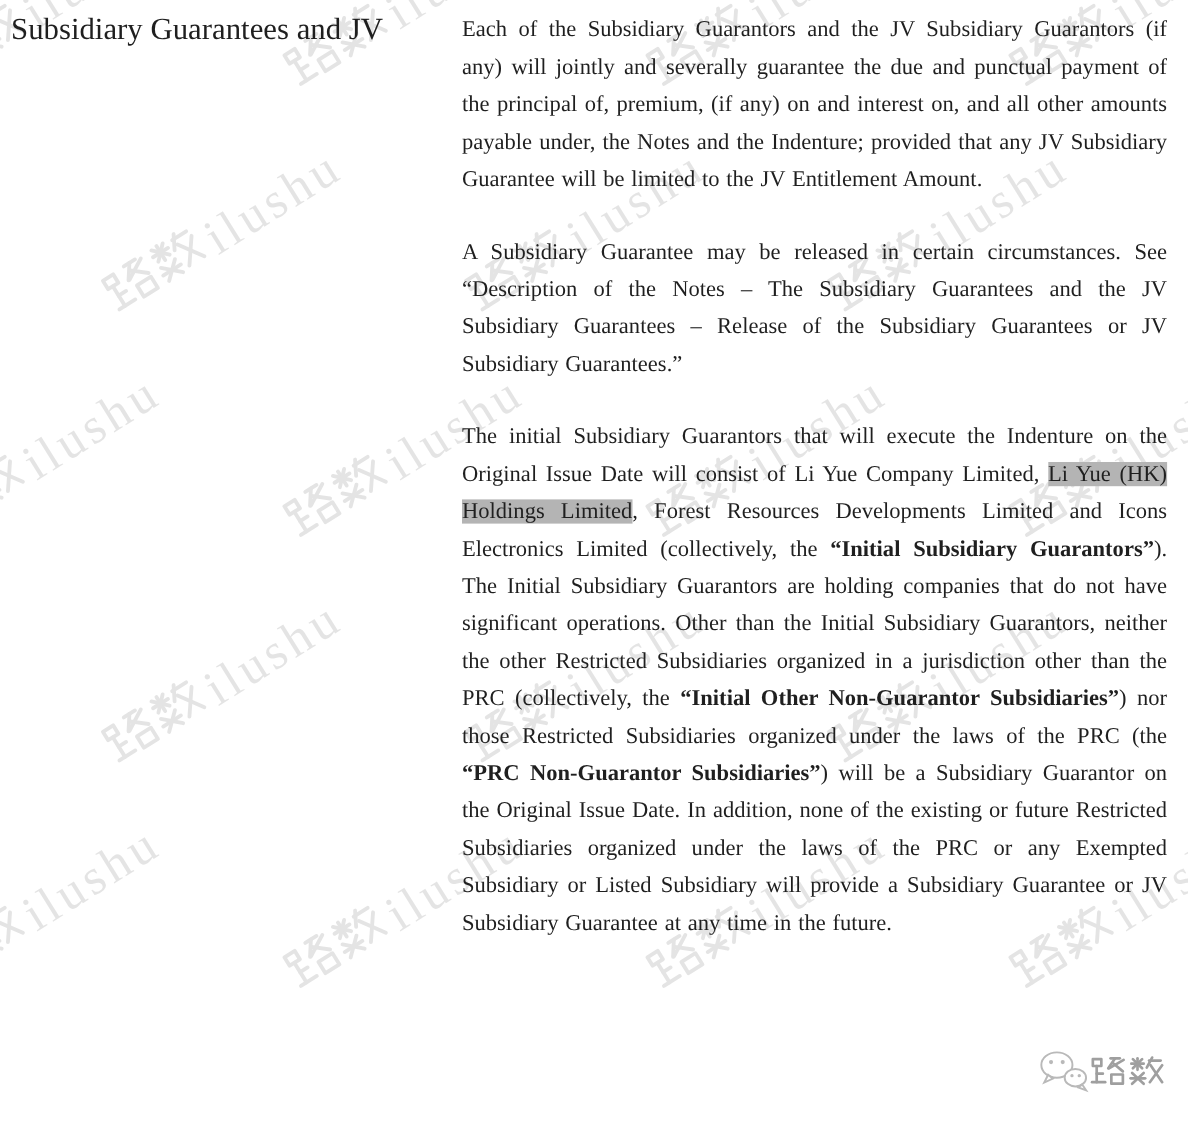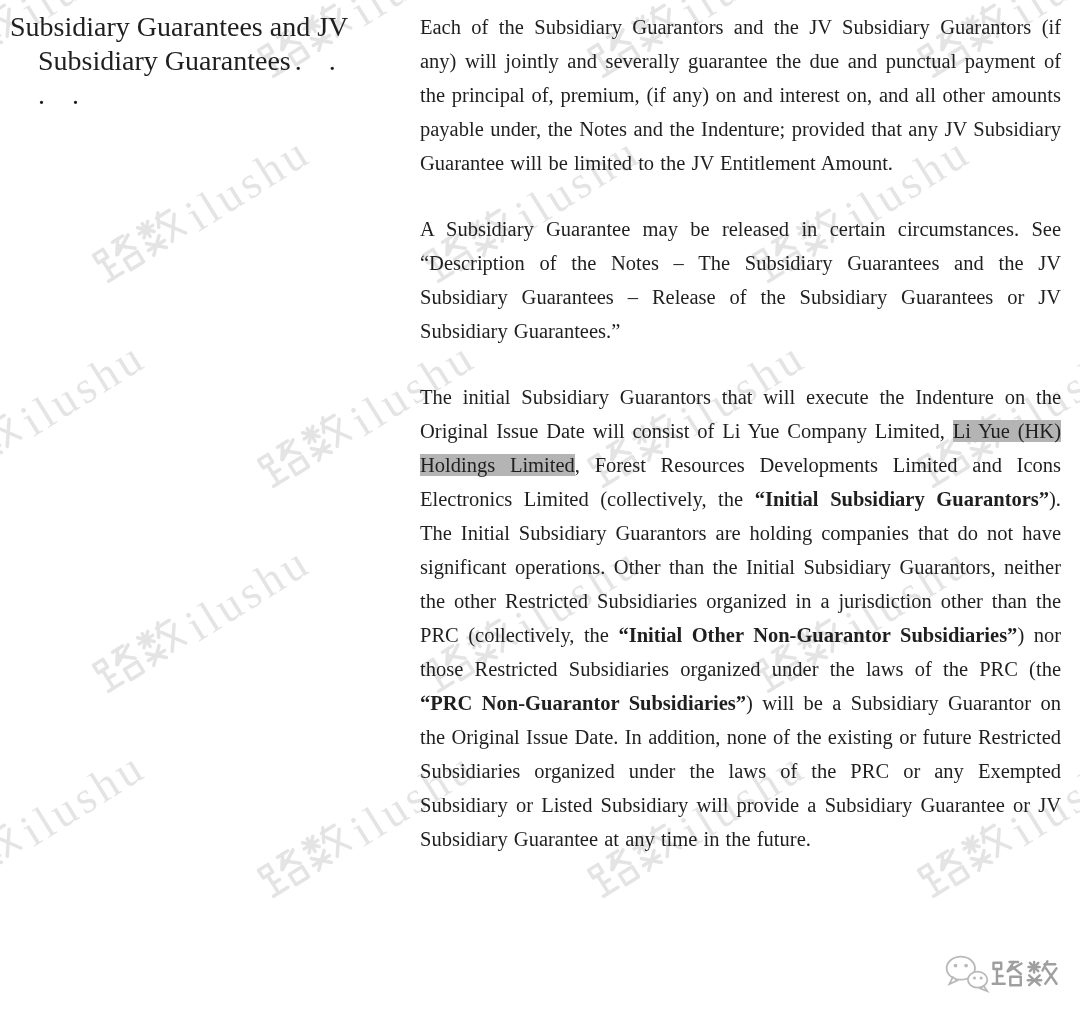--- a/index.html
+++ b/index.html
@@ -188,21 +188,20 @@
       <text x="106" y="62" class="wm-latin">ilushu</text>
     </svg>
     <svg class="wm-tile" width="300" height="84" viewBox="0 0 300 84" style="left: 900px; top: 765px;">
       <use href="#wm-hanzi" x="0" y="18" width="100" height="48"></use>
       <text x="106" y="62" class="wm-latin">ilushu</text>
     </svg>
   </div>
 
 <div class="term-col">
   <div>Subsidiary Guarantees and JV</div>
-  <div class="term-line2"><span>Subsidiary Guarantees</span><span class="leader">. . . .</span></div>
 </div>
 
 <div class="def-col">
     <p><span class="run-normal">Each of the Subsidiary Guarantors and the JV Subsidiary Guarantors (if any) will jointly and severally guarantee the due and punctual payment of the principal of, premium, (if any) on and interest on, and all other amounts payable under, the Notes and the Indenture; provided that any JV Subsidiary Guarantee will be limited to the JV Entitlement Amount.</span></p>
     <p><span class="run-normal">A Subsidiary Guarantee may be released in certain circumstances. See “Description of the Notes – The Subsidiary Guarantees and the JV Subsidiary Guarantees – Release of the Subsidiary Guarantees or JV Subsidiary Guarantees.”</span></p>
     <p><span class="run-normal">The initial Subsidiary Guarantors that will execute the Indenture on the Original Issue Date will consist of Li Yue Company Limited, </span><span class="run-highlight">Li Yue (HK) Holdings Limited</span><span class="run-normal">, Forest Resources Developments Limited and Icons Electronics Limited (collectively, the </span><span class="run-bold">“Initial Subsidiary Guarantors”</span><span class="run-normal">). The Initial Subsidiary Guarantors are holding companies that do not have significant operations. Other than the Initial Subsidiary Guarantors, neither the other Restricted Subsidiaries organized in a jurisdiction other than the PRC (collectively, the </span><span class="run-bold">“Initial Other Non-Guarantor Subsidiaries”</span><span class="run-normal">) nor those Restricted Subsidiaries organized under the laws of the PRC (the </span><span class="run-bold">“PRC Non-Guarantor Subsidiaries”</span><span class="run-normal">) will be a Subsidiary Guarantor on the Original Issue Date. In addition, none of the existing or future Restricted Subsidiaries organized under the laws of the PRC or any Exempted Subsidiary or Listed Subsidiary will provide a Subsidiary Guarantee or JV Subsidiary Guarantee at any time in the future.</span></p>
   </div>
 
 <div class="publisher-logo" aria-label="路数">
   <svg width="46" height="41" viewBox="0 0 52 46">

